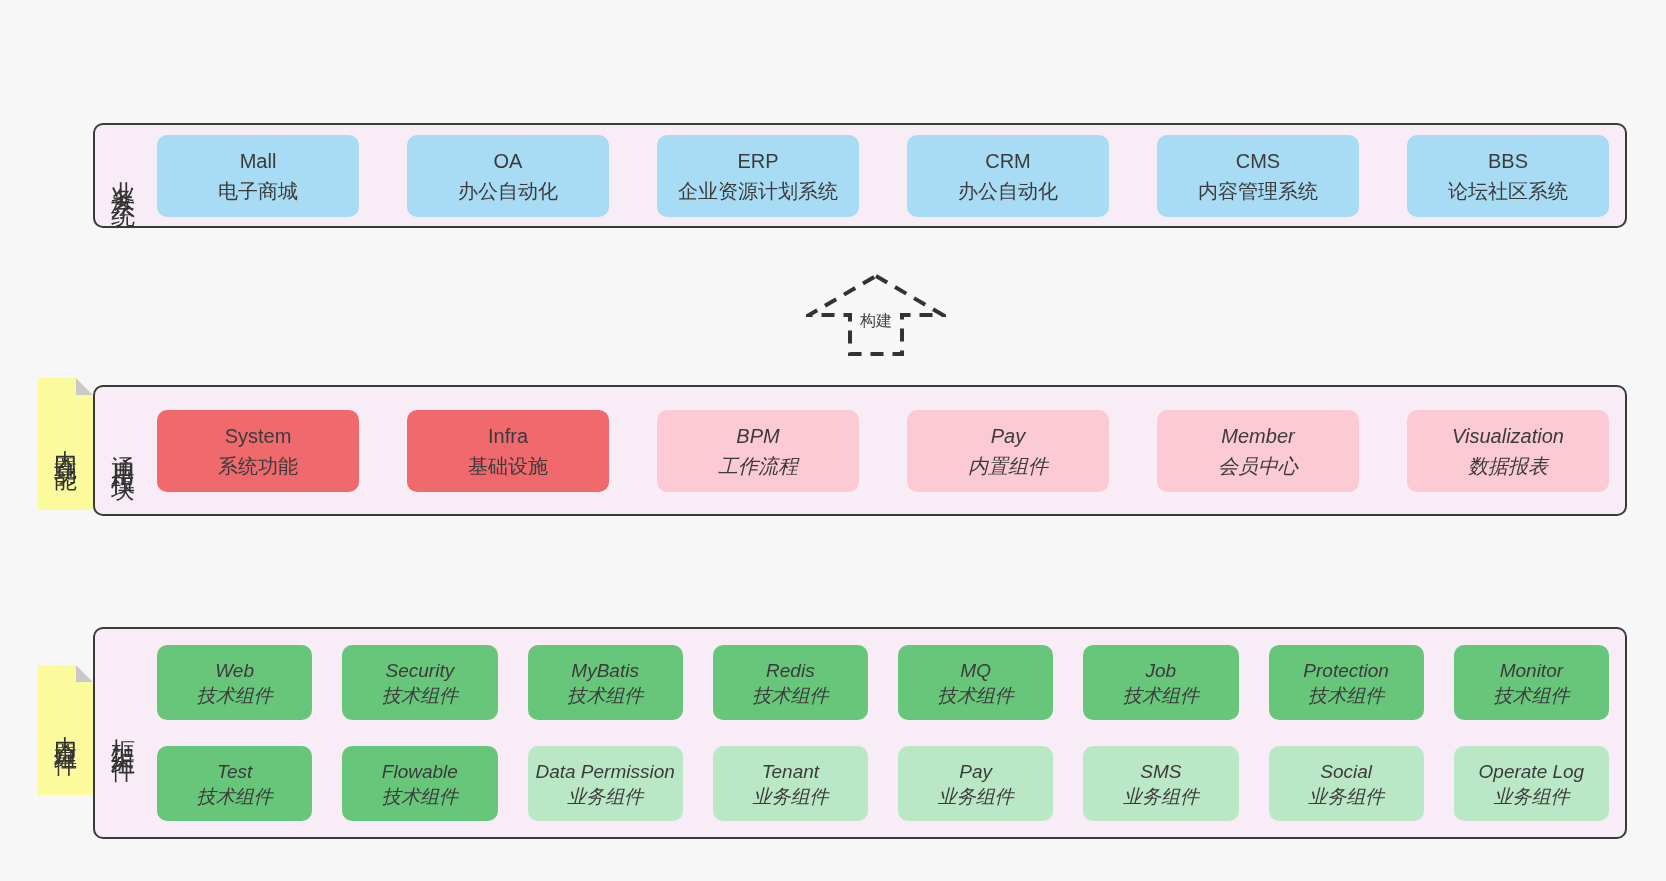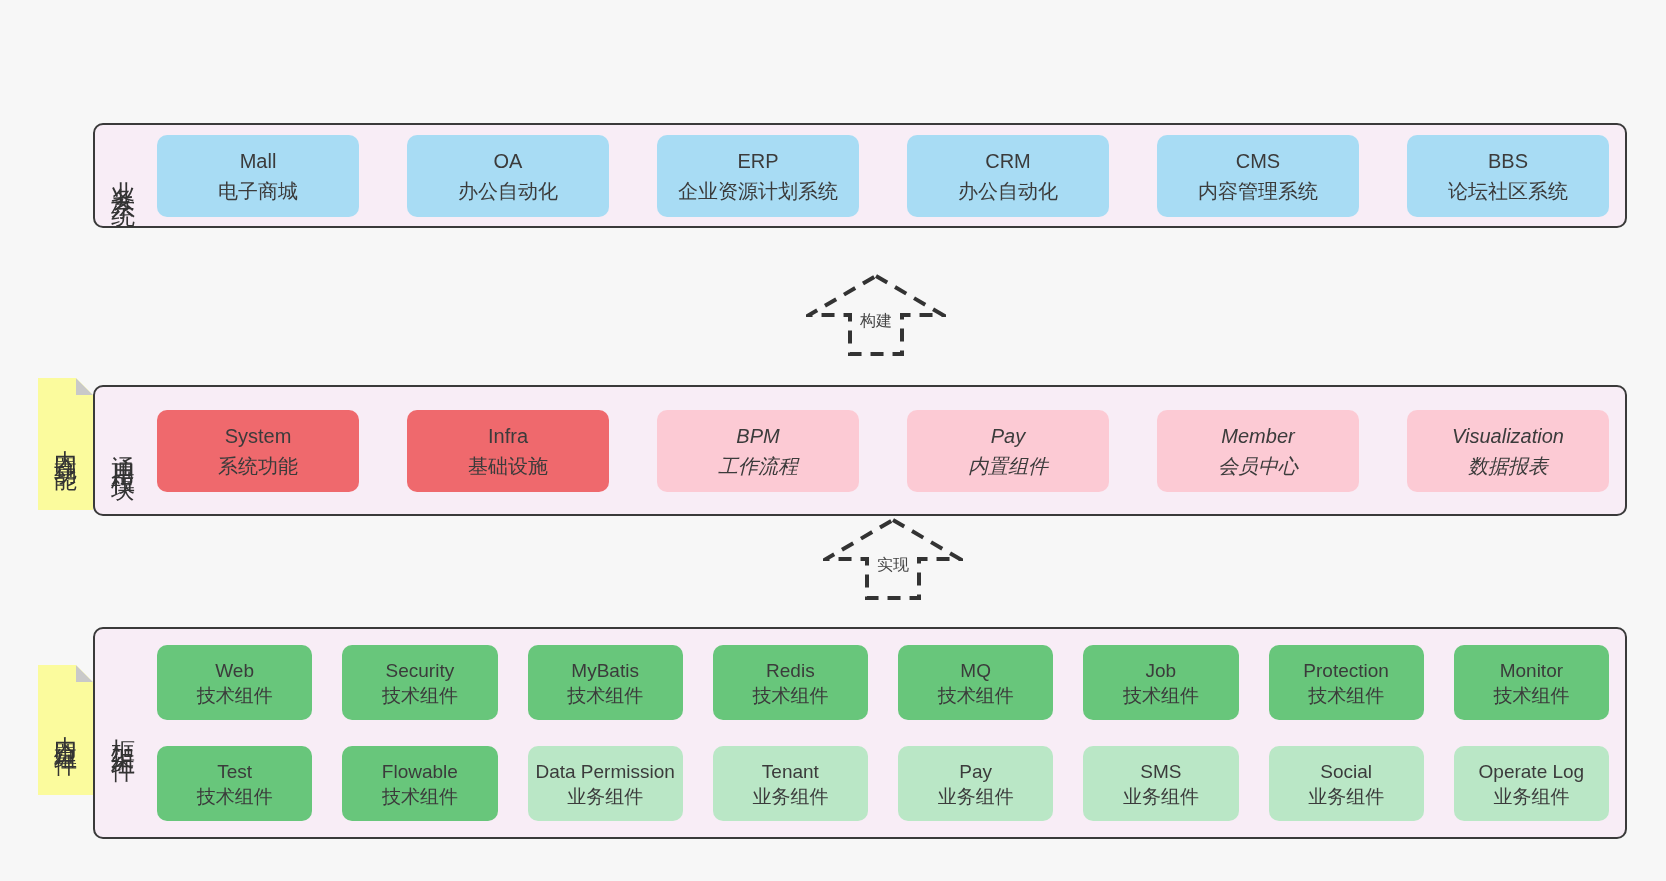--- a/index.html
+++ b/index.html
@@ -41,21 +41,21 @@
     display:grid;grid-template-columns:repeat(8,1fr);
     grid-template-rows:1fr 1fr;column-gap:30px;row-gap:26px;
   }
 
   
   .box{
     flex:1;height:82px;border-radius:10px;
     display:flex;flex-direction:column;align-items:center;justify-content:center;
     text-align:center;font-size:20px;line-height:30px;
   }
-  .grid8 .box{height:auto;font-size:19px;line-height:25px;}
+  .grid8 .box{height:auto;font-size:19px;line-height:25px;font-style:italic;}
   .v-blue{background:var(--c-blue,#a8dcf4);}
   .v-red{background:var(--c-red,#ef696d);}
   .v-pink{background:var(--c-pink,#fccad4);font-style:italic;}
   .v-green{background:var(--c-green,#68c67b);}
   .v-lightgreen{background:var(--c-lightGreen,#bae7c6);}
 
   
   .tag{
     position:absolute;width:55px;z-index:1;
     background:var(--c-tagYellow,#fbfb9d);
@@ -161,26 +161,20 @@
         <span>Member</span>
         <span>会员中心</span>
       </div>
       <div class="box v-pink">
         <span>Visualization</span>
         <span>数据报表</span>
       </div>
     </div>
   </div>
 
-  <div class="arrow arrow-implement">
-    <svg viewBox="0 0 140 84">
-      <polygon points="70,3 137,42 96,42 96,81 44,81 44,42 3,42"></polygon>
-    </svg>
-    <span class="arrow-label">实现</span>
-  </div>
 
   <div class="tag tag-framework">
     <span>内置组件</span>
   </div>
   <div class="band band-framework">
     <div class="band-label">
       <span>框架组件</span>
     </div>
     <div class="grid8">
       <div class="box v-green">

